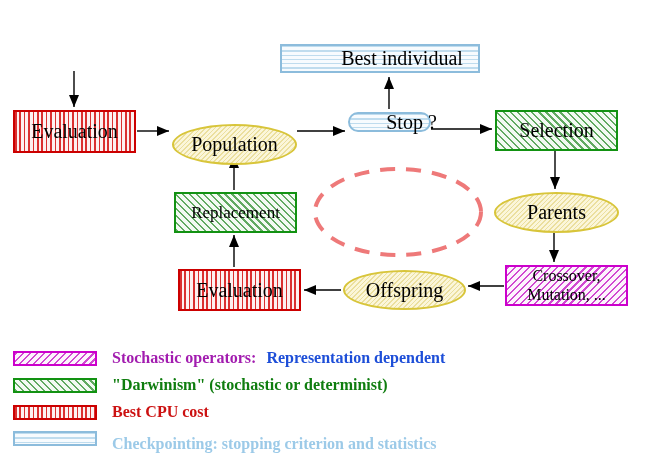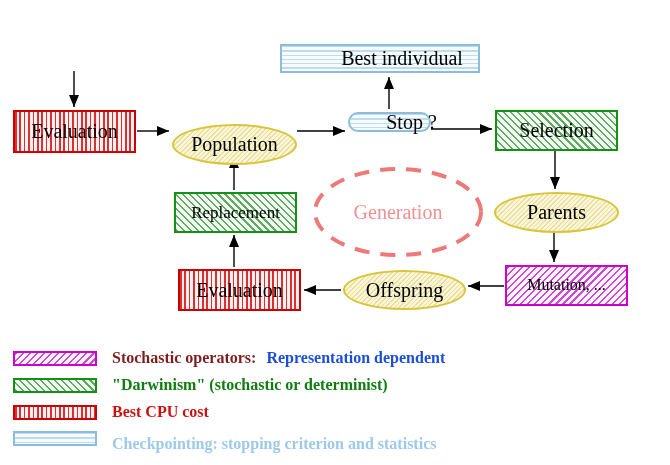--- a/index.html
+++ b/index.html
@@ -52,21 +52,21 @@
     position:absolute;left:330px;top:197px;width:136px;height:30px;
     display:flex;align-items:center;justify-content:center;
     color:#f19090;font-size:20px;
   }
   
   .legend-row{
     position:absolute;left:13px;height:18px;display:flex;align-items:center;
     font-weight:bold;font-size:16px;white-space:nowrap;
   }
   .swatch{width:84px;height:15px;box-sizing:border-box;margin-right:15px;flex:0 0 auto;}
-  .lg-magenta{color:#7f1d1d;}
+  .lg-magenta{color:#a21caf;}
   .lg-yellow{color:#1d4ed8;margin-left:10px;}
   .lg-green{color:#0f7d0f;}
   .lg-red{color:#cc1111;}
   .lg-blue{color:#9ccae8;margin-top:12px;}
 </style>
 </head>
 <body>
 
 <div class="canvas">
 
@@ -96,25 +96,25 @@
   <div class="node yellow big" style="left:172px;top:124px;width:125px;height:41px;">Population</div>
 
   <div class="node blue big" style="left:280px;top:44px;width:200px;height:29px;">Best individual</div>
 
   <div class="node blue rounded big" style="left:348px;top:112px;width:83px;height:20px;">Stop ?</div>
 
   <div class="node green big" style="left:495px;top:110px;width:123px;height:41px;">Selection</div>
 
   <div class="node green small" style="left:174px;top:192px;width:123px;height:41px;font-size:17px;">Replacement</div>
 
-  <div class="generation-label">Generation</div>
 
   <div class="node yellow big" style="left:494px;top:192px;width:125px;height:41px;">Parents</div>
 
   <div class="node magenta small twoline" style="left:505px;top:265px;width:123px;height:41px;">
+    <span>Crossover,</span>
     <span>Mutation, ...</span>
   </div>
 
   <div class="node yellow big" style="left:343px;top:270px;width:123px;height:40px;">Offspring</div>
 
   <div class="node red big" style="left:178px;top:269px;width:123px;height:42px;">Evaluation</div>
 
   <div class="legend-row" style="top:349px;">
     <div class="swatch magenta"></div>
     <span class="lg-magenta">Stochastic operators:</span>

